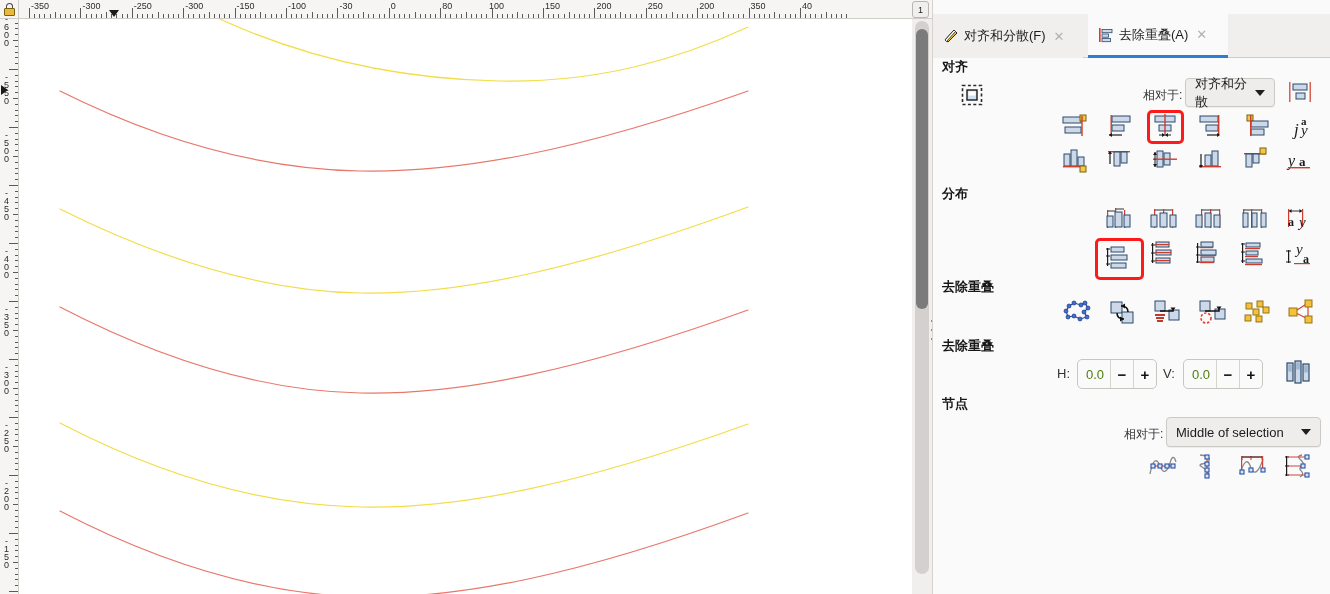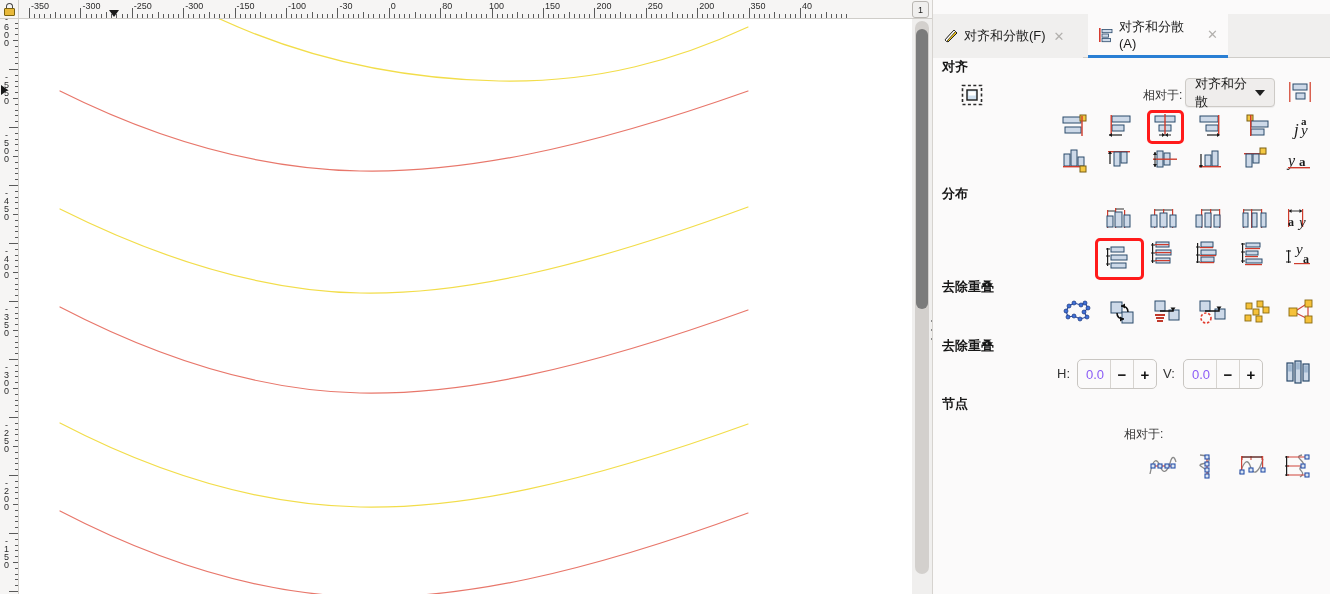--- a/index.html
+++ b/index.html
@@ -78,21 +78,21 @@
     display:flex; align-items:center; justify-content:center; gap:8px;
     font-size:13px; color:#1b1b1b; cursor:pointer; padding:0 9px;
     box-shadow:0 1px 1px rgba(0,0,0,0.06);
   }
   .caret { width:0;height:0;border-left:5px solid transparent;border-right:5px solid transparent;border-top:6px solid #1f1f1f; }
 
   .ibtn { position:absolute; width:33px; height:30px; display:flex; align-items:center; justify-content:center; cursor:pointer; }
   .ibtn.sel { outline:3px solid #ff1a1a; outline-offset:-1px; border-radius:3px; }
 
   .spin { position:absolute; height:30px; background:#fbfafa; border:1px solid #c9c6c2; border-radius:5px; display:flex; align-items:center; }
-  .spin .val { flex:1; padding-left:8px; font-size:13px; color:#8b5cf6; }
+  .spin .val { flex:1; padding-left:8px; font-size:13px; color:#4d7c0f; }
   .spin .sep { width:1px; height:100%; background:#d7d4d0; }
   .spin .stp { width:22px; text-align:center; font-size:15px; font-weight:bold; color:#111; cursor:pointer; }
 
   svg { display:block; }
 </style>
 </head>
 <body>
 
 <div id="app">
 
@@ -438,21 +438,21 @@
       </div>
       <div class="tab active" style="left:155px; width:140px;">
         <span>
           <svg width="16" height="16" viewBox="0 0 16 16">
             <rect x="1" y="1" width="1.6" height="14" fill="#d63b30"></rect>
             <rect x="4" y="2.5" width="10" height="3.2" fill="#cdd9e8" stroke="#2b4a6b" stroke-width="0.8"></rect>
             <rect x="4" y="7" width="6.5" height="3.2" fill="#cdd9e8" stroke="#2b4a6b" stroke-width="0.8"></rect>
             <rect x="4" y="11.5" width="8.5" height="3.2" fill="#cdd9e8" stroke="#2b4a6b" stroke-width="0.8"></rect>
           </svg>
         </span>
-        <span>对齐和分散(A)</span>
+        <span>去除重叠(A)</span>
         <span class="closex">✕</span>
       </div>
     </div>
 
     <div class="panel-body">
 
       <div class="sect-title" style="top:0px;">对齐</div>
 
       <div class="ibtn" style="left:22px; top:22px;">
         <span>
@@ -858,20 +858,24 @@
             <rect x="11.2" y="2.5" width="3.6" height="7" fill="#9fb6cf"></rect>
             <rect x="18" y="4" width="6" height="17" fill="#cdd9e8" stroke="#2b4a6b" stroke-width="1.2"></rect>
             <rect x="19.2" y="5.5" width="3.6" height="7" fill="#9fb6cf"></rect>
           </svg>
         </span>
       </div>
 
       <div class="sect-title" style="top:337px;">节点</div>
 
       <div class="rel-label" style="left:191px; top:368px;">相对于:</div>
+      <div class="combo" style="left:233px; top:359px; width:155px; height:30px; justify-content:flex-start;">
+        <span style="flex:1">Middle of selection</span>
+        <span class="caret"></span>
+      </div>
 
       <div class="ibtn" style="left:213px; top:393px;">
         <span>
           <svg width="32" height="28" viewBox="0 0 32 28">
             <path d="M3 22 C6 6 10 6 13 14 C16 22 20 22 24 8 C26 3 28 6 29 10" fill="none" stroke="#8a8a8a" stroke-width="1.3"></path>
             <path d="M6 14 H24" stroke="#d0453a" stroke-width="1.2"></path>
             <g fill="#dbe6f3" stroke="#2850a8" stroke-width="1.1">
               <rect x="4" y="12" width="4" height="4"></rect>
                 <rect x="11" y="12" width="4" height="4"></rect>
               <rect x="18" y="12" width="4" height="4"></rect>

